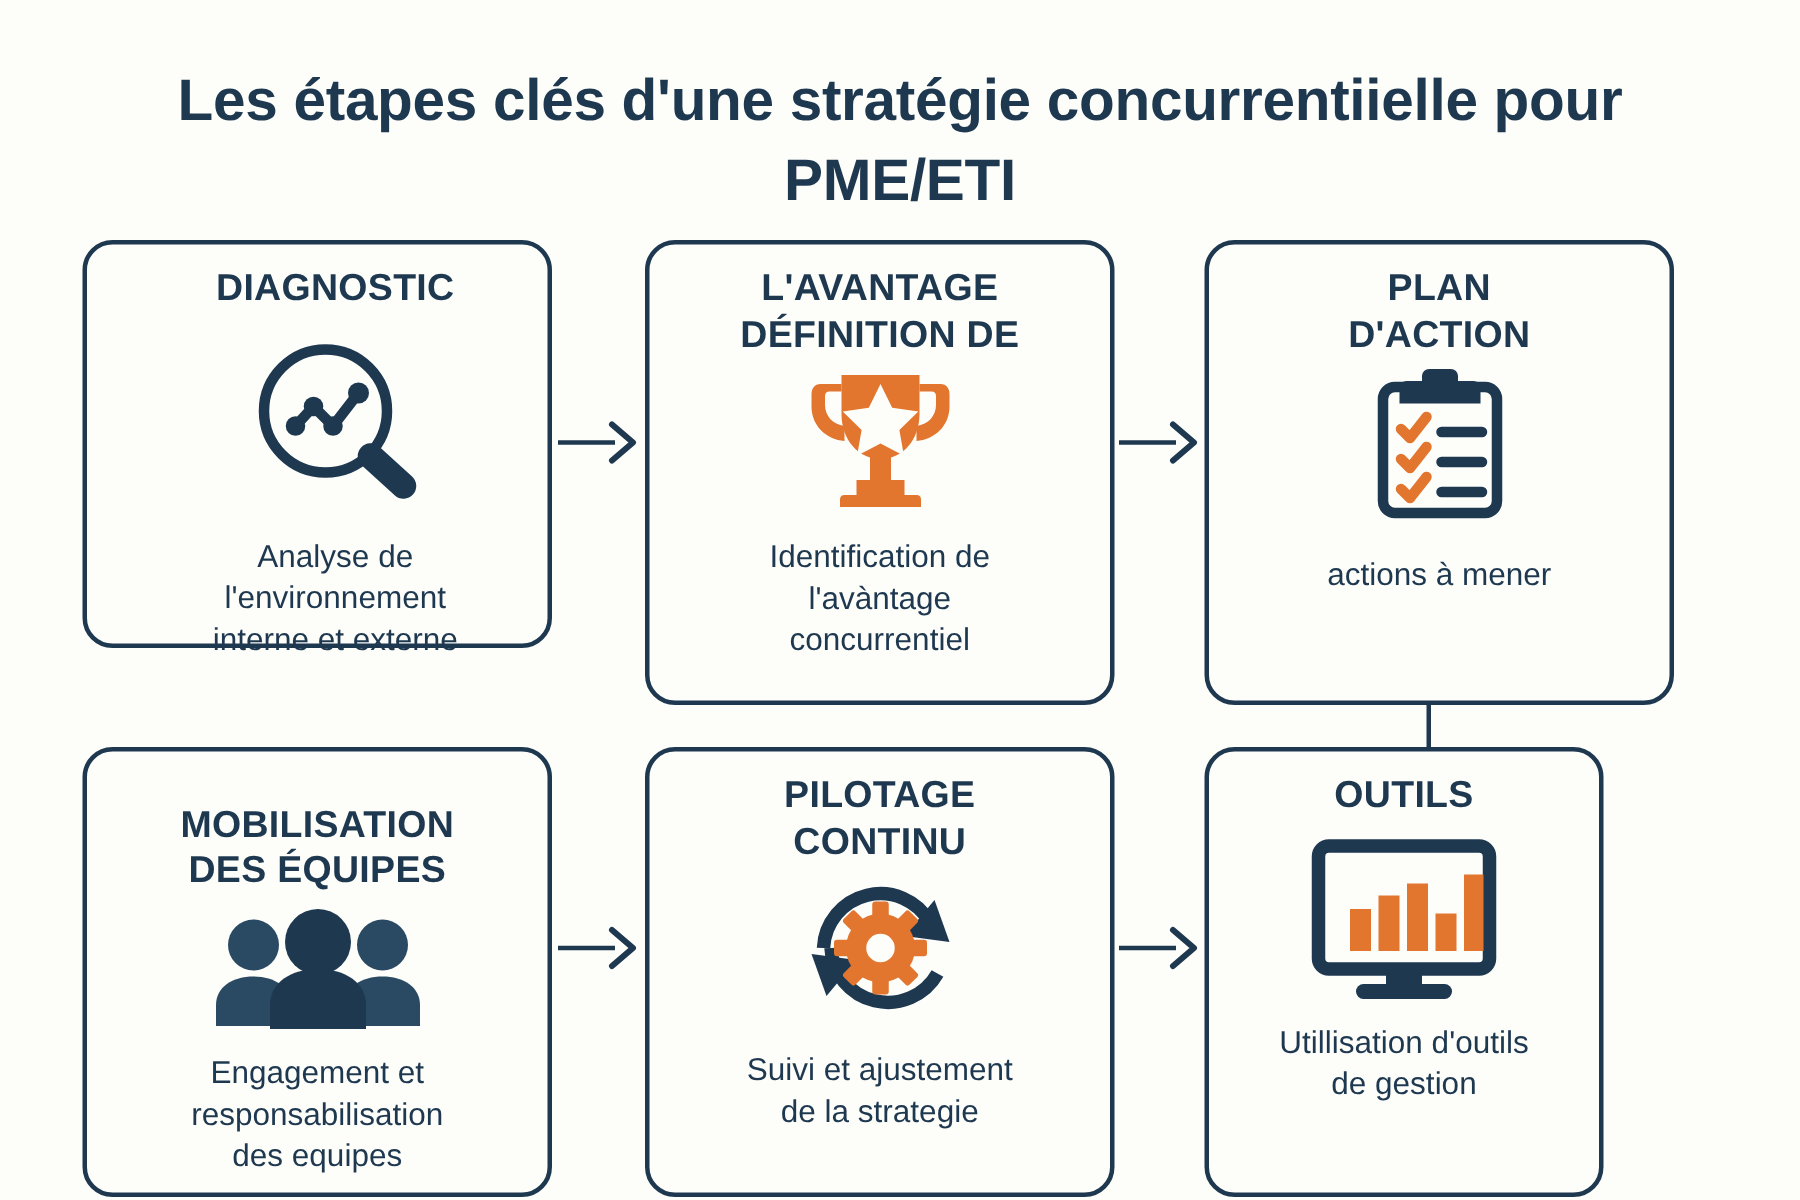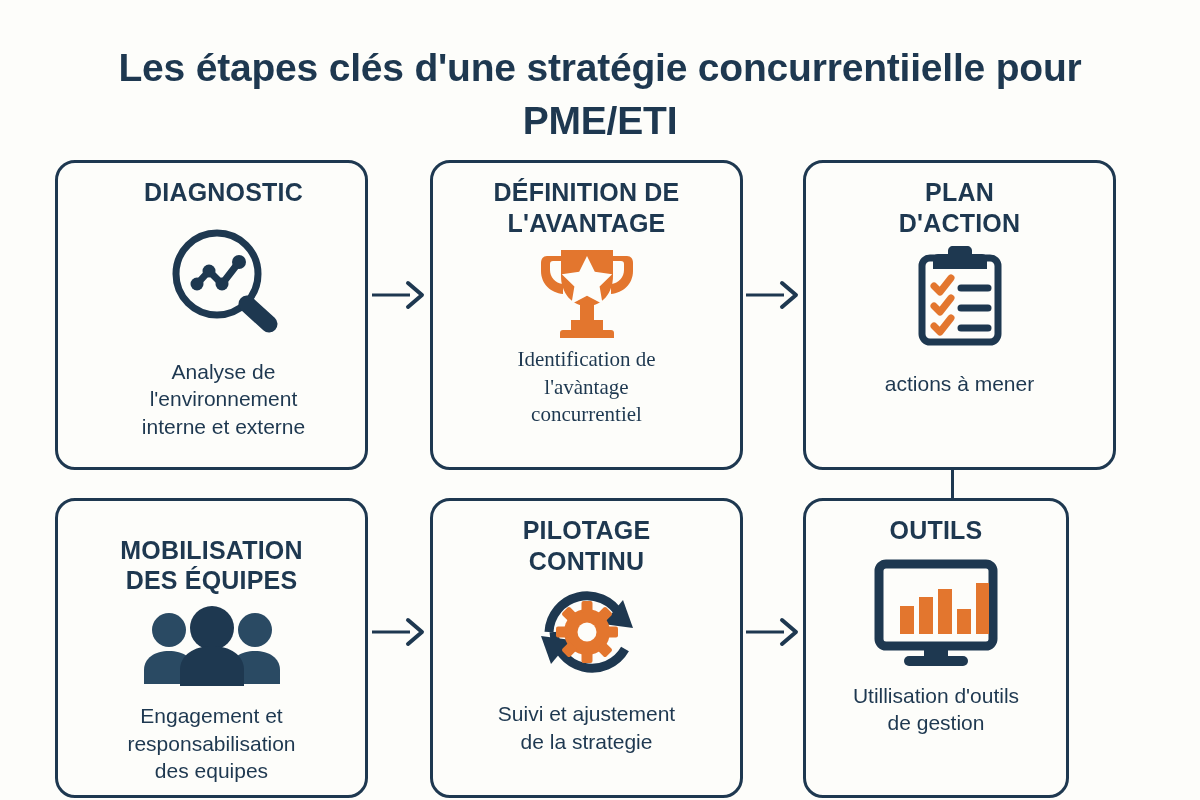--- a/index.html
+++ b/index.html
@@ -61,32 +61,32 @@
   }
   .card-desc {
     color: #1e3850;
     font-size: 21px;
     text-align: center;
     line-height: 1.32;
     font-weight: 400;
   }
 
   
-  #card-0 { left: 55px;  top: 160px; width: 313px; height: 310px; padding-left: 36px; }
+  #card-0 { left: 55px;  top: 160px; width: 313px; height: 272px; padding-left: 36px; }
   #card-1 { left: 430px; top: 160px; width: 313px; height: 310px; }
   #card-2 { left: 803px; top: 160px; width: 313px; height: 310px; }
   
   #card-3 { left: 55px;  top: 498px; width: 313px; height: 300px; justify-content: flex-end; }
   #card-4 { left: 430px; top: 498px; width: 313px; height: 300px; }
   #card-5 { left: 803px; top: 498px; width: 266px; height: 300px; }
 
   #card-0 .card-icon { margin-top: 16px; }
   #card-0 .card-desc { margin-top: 22px; text-align: center; }
   #card-1 .card-icon { margin-top: 6px; }
-  #card-1 .card-desc { margin-top: 2px; font-family: Liberation Serif, serif; }
+  #card-1 .card-desc { margin-top: 14px; }
   #card-2 .card-icon { margin-top: 6px; }
   #card-2 .card-desc { margin-top: 22px; }
   #card-3 .card-icon { margin-top: 10px; }
   #card-3 .card-desc { margin-top: 16px; }
   #card-4 .card-icon { margin-top: 6px; }
   #card-4 .card-desc { margin-top: 18px; }
   #card-5 .card-icon { margin-top: 12px; }
   #card-5 .card-desc { margin-top: 14px; }
 
   
@@ -135,22 +135,22 @@
     </div>
     <div class="card-desc">
       <div>Analyse de</div>
       <div>l'environnement</div>
       <div>interne et externe</div>
     </div>
   </div>
 
   <div class="card" id="card-1">
     <div class="card-title">
+      <div>L'AVANTAGE</div>
       <div>DÉFINITION DE</div>
-      <div>L'AVANTAGE</div>
     </div>
     <div class="card-icon">
       <svg width="104" height="100" viewBox="0 0 104 100">
         <g fill="#e3762e">
 
           <path d="M26 6 h52 v26 c0 17 -11 30 -26 30 S26 49 26 32 Z"></path>
 
           <path d="M26 12 H12 c-4 0 -6 3 -6 7 v8 c0 13 10 22 22 23 v-10 c-8 -1 -13 -7 -13 -14 v-6 c0 -2 1 -3 3 -3 h8 Z"></path>
 
           <path d="M78 12 H92 c4 0 6 3 6 7 v8 c0 13 -10 22 -22 23 v-10 c8 -1 13 -7 13 -14 v-6 c0 -2 -1 -3 -3 -3 h-8 Z"></path>

